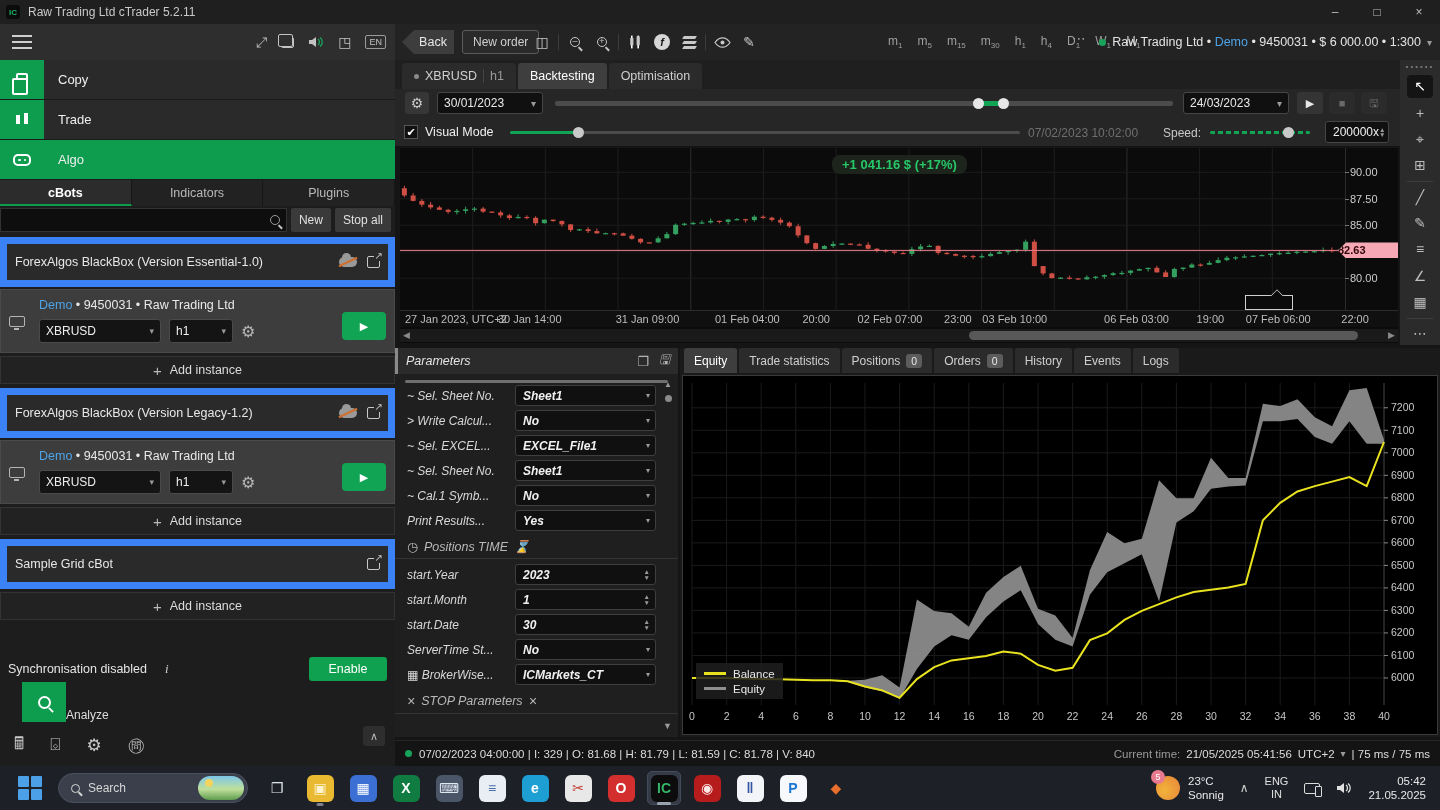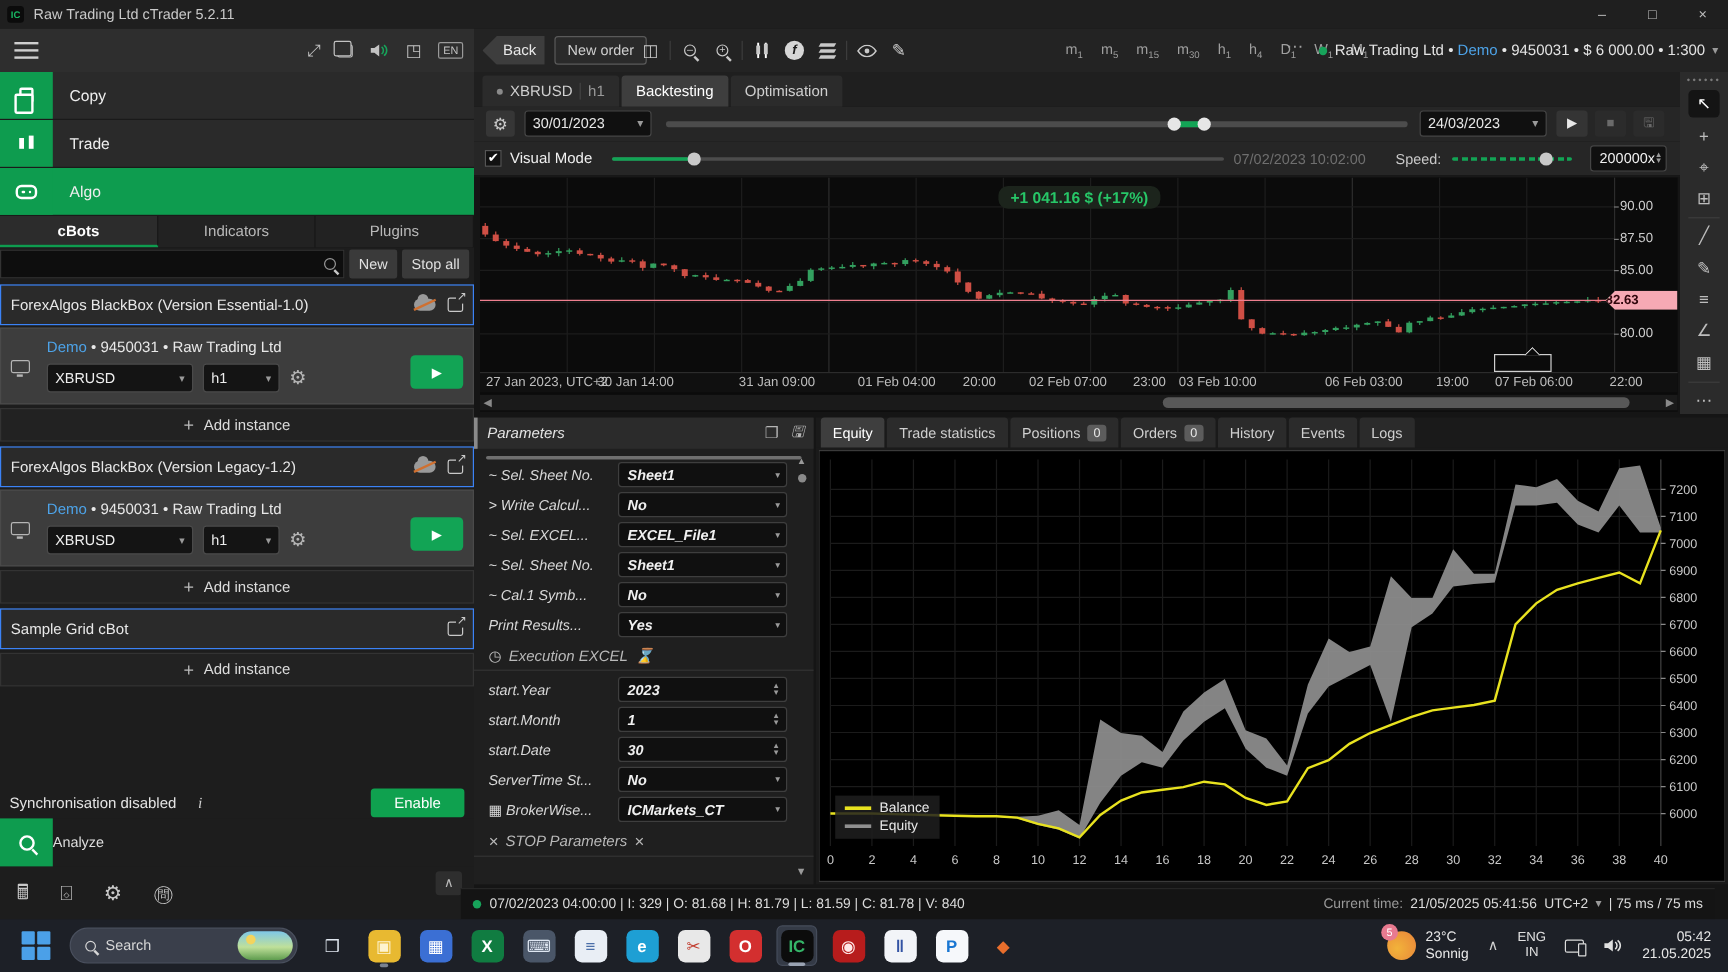--- a/index.html
+++ b/index.html
@@ -58,21 +58,21 @@
   .ic-copy::before { content:""; position:absolute; left:-6px; top:3px; width:12px; height:13px; border:2px solid #fff; border-radius:2px; background:#0e9c4f; }
   .ic-robot { width:18px; height:12px; border:2px solid #fff; border-radius:5px; position:relative; }
   .ic-robot::before,.ic-robot::after { content:""; position:absolute; top:3px; width:2.5px; height:2.5px; background:#fff; border-radius:50%; }
   .ic-robot::before{ left:3px; } .ic-robot::after{ right:3px; }
   #sb-tabs { display:flex; height:26px; background:#161616;justify-content:flex-end; }
   #sb-tabs .sb-tab { flex:1; text-align:center; line-height:26px; color:#b9b9b9; font-size:12.5px; background:#222; border-right:1px solid #161616; }
   #sb-tabs .sb-tab.active { color:#fff; font-weight:bold; background:#2c2c2c; border-bottom:2px solid #0e9c4f; }
   #sb-search-row { display:flex; align-items:center; height:26px; margin-top:1px; gap:4px; }
   #sb-search { flex:1; height:24px; background:#0e0e0e; border:1px solid #333; display:flex; align-items:center; justify-content:flex-end; padding-right:6px; }
   .sb-btn { height:24px; padding:0 8px; background:#3a3a3a; color:#e0e0e0; line-height:24px; font-size:12px; border-radius:2px; }
-  .bot-header { height:34px; margin-top:4px; background:#2a2a2a; display:flex; align-items:center; padding:0 8px; border:1px solid #3b82f6; }
+  .bot-header { height:50px; margin-top:4px; background:#2a2a2a; display:flex; align-items:center; padding:0 8px; border:7px solid #3b82f6; }
   .bot-name { font-size:12.5px; color:#e8e8e8; flex:1; }
   .bot-icons { display:flex; gap:10px; align-items:center; }
   .ic-cloudoff { position:relative; width:18px; height:10px; background:#9a9a9a; border-radius:5px; }
   .ic-cloudoff::before { content:""; position:absolute; left:3px; top:-4px; width:9px; height:9px; background:#9a9a9a; border-radius:50%; }
   .ic-cloudoff::after { content:""; position:absolute; left:-1px; top:4px; width:20px; height:2px; background:#d07030; transform:rotate(-25deg); }
   .ic-share { position:relative; width:13px; height:12px; border:1.5px solid #c9c9c9; border-radius:2px; }
   .ic-share::after { content:"↗"; position:absolute; right:-4px; top:-7px; color:#c9c9c9; font-size:10px; background:#2a2a2a; padding-left:1px; }
   .bot-card { background:#3d3d3d; border:1px solid #4a4a4a; margin-top:2px; padding:8px 8px 9px 8px; display:flex; }
   .ic-monitor { width:16px; height:11px; border:1.5px solid #b5b5b5; border-radius:2px; position:relative; margin-top:18px; }
   .ic-monitor::after { content:""; position:absolute; left:4px; bottom:-4px; width:5px; height:2px; background:#b5b5b5; }
@@ -82,21 +82,21 @@
   .sel { background:#141414; border:1px solid #4a4a4a; border-radius:3px; height:24px; display:flex; align-items:center; padding:0 6px; color:#eee; font-size:12px; justify-content:space-between; }
   .sel .caret { font-size:9px; }
   .gear { color:#b5b5b5; font-size:16px; }
   .play-btn { width:44px; height:28px; margin-top:14px; background:#12a455; border-radius:4px; color:#fff; font-size:11px; display:flex; align-items:center; justify-content:center; }
   .add-instance { height:28px; margin-top:3px; border:1px solid #333; background:#222; color:#dcdcdc; font-size:12.5px; display:flex; align-items:center; justify-content:center; gap:8px; }
   .add-instance .plus { font-size:15px; color:#bbb; }
   #sync-row { position:absolute; left:0; top:592px; width:100%; height:34px; display:flex; align-items:center; padding:0 8px; }
   #sync-row .txt { font-size:12.5px; color:#e4e4e4; }
   #sync-row .info-i { margin-left:18px; font-family:"Liberation Serif",serif; font-style:italic; color:#cfcfcf; font-size:13px; }
   #enable-btn { margin-left:auto; width:78px; height:24px; background:#0fa14f; border-radius:3px; color:#fff; text-align:center; line-height:24px; font-size:12.5px; }
-  #analyze-row { position:absolute; left:0; top:622px; width:100%; height:40px; background:#1d1d1d; display:flex; align-items:center; }
+  #analyze-row { position:absolute; left:0; top:622px; width:100%; height:40px; background:#1d1d1d; display:flex; align-items:flex-end;padding-left:22px; }
   #analyze-row .nav-ic { height:40px; }
   .ic-analyze { position:relative; width:13px; height:13px; border:2px solid #fff; border-radius:50%; }
   .ic-analyze::after { content:""; position:absolute; right:-5px; bottom:-4px; width:6px; height:2px; background:#fff; transform:rotate(45deg); }
   #sb-bottom { position:absolute; left:0; top:664px; width:100%; height:42px; display:flex; align-items:center; gap:26px; padding-left:14px; color:#c9c9c9; font-size:17px; }
   #collapse-btn { position:absolute; right:10px; top:666px; width:22px; height:20px; background:#2e2e2e; border-radius:3px; color:#bbb; text-align:center; line-height:20px; font-size:11px; }
 
   
   #main-tabs { left:395px; top:60px; width:1005px; height:29px; background:#1f1f1f; display:flex; align-items:flex-end; gap:2px; padding-left:7px; }
   .doc-tab { height:26px; padding:0 12px; background:#2b2b2b; color:#cfcfcf; font-size:12.5px; display:flex; align-items:center; gap:6px; border-radius:3px 3px 0 0; }
   .doc-tab .dot { width:5px; height:5px; border-radius:50%; background:#8a8a8a; }
@@ -161,21 +161,21 @@
   #results-tabs { height:25px; display:flex; gap:2px; padding-left:4px; background:#1a1a1a; }
   .res-tab { height:25px; padding:0 10px; display:flex; align-items:center; gap:6px; background:#2b2b2b; color:#cfcfcf; font-size:12px; border-radius:3px 3px 0 0; }
   .res-tab.active { background:#3e3e3e; color:#fff; }
   .res-badge { background:#5c5c5c; color:#e8e8e8; border-radius:3px; font-size:10.5px; padding:0 5px; line-height:14px; }
   #equity-wrap { position:absolute; left:2px; top:27px; width:756px; height:360px; background:#000; }
   #eq-legend { position:absolute; left:14px; bottom:36px; background:rgba(30,30,30,.85); padding:3px 8px; font-size:11.5px; color:#e8e8e8; }
   #eq-legend .row { display:flex; align-items:center; gap:7px; height:15px; }
   #eq-legend .sw { width:22px; height:3px; }
 
   
-  #statusbar { left:384px; top:740px; width:1045px; height:26px; background:#141414; border-top:1px solid #262626; display:flex; align-items:center; padding:0 10px; }
+  #statusbar { left:395px; top:740px; width:1045px; height:26px; background:#141414; border-top:1px solid #262626; display:flex; align-items:center; padding:0 10px; }
   #statusbar .left { display:flex; align-items:center; gap:7px; color:#dcdcdc; font-size:11.5px; }
   #statusbar .right { margin-left:auto; display:flex; align-items:center; gap:6px; color:#dcdcdc; font-size:11.5px; }
   #statusbar .dim { color:#9a9a9a; }
 
   
   #taskbar { left:0; top:766px; width:1440px; height:44px; background:#1d2027; display:flex; align-items:center; }
   #start-btn { width:24px; height:24px; margin-left:18px; display:grid; grid-template-columns:11px 11px; grid-gap:2px; }
   #start-btn i { width:11px; height:11px; background:#4ba0e8; border-radius:1px; }
   #tb-search { width:190px; height:30px; margin-left:16px; background:#3a3f4b; border:1px solid #4a505e; border-radius:16px; display:flex; align-items:center; padding:0 3px 0 12px; color:#d6d6d6; }
   #tb-search .mag2 { position:relative; width:9px; height:9px; border:1.5px solid #d6d6d6; border-radius:50%; margin-right:8px; }
@@ -790,21 +790,21 @@
         <div class="param-row">
           <span class="plabel">Print Results...</span>
           <span class="param-ctl">
             <span>Yes</span>
             <span class="caret">▾</span>
           </span>
         </div>
       </div>
     <div class="psection">
       <span>◷</span>
-      <span>Execution EXCEL</span>
+      <span>Positions TIME</span>
       <span>⌛</span>
     </div>
     <div id="param-rows-2">
         <div class="param-row">
           <span class="plabel">start.Year</span>
           <span class="param-ctl">
             <span>2023</span>
             <span class="stepper-arrows">
               <span>▲</span>
               <span>▼</span>

